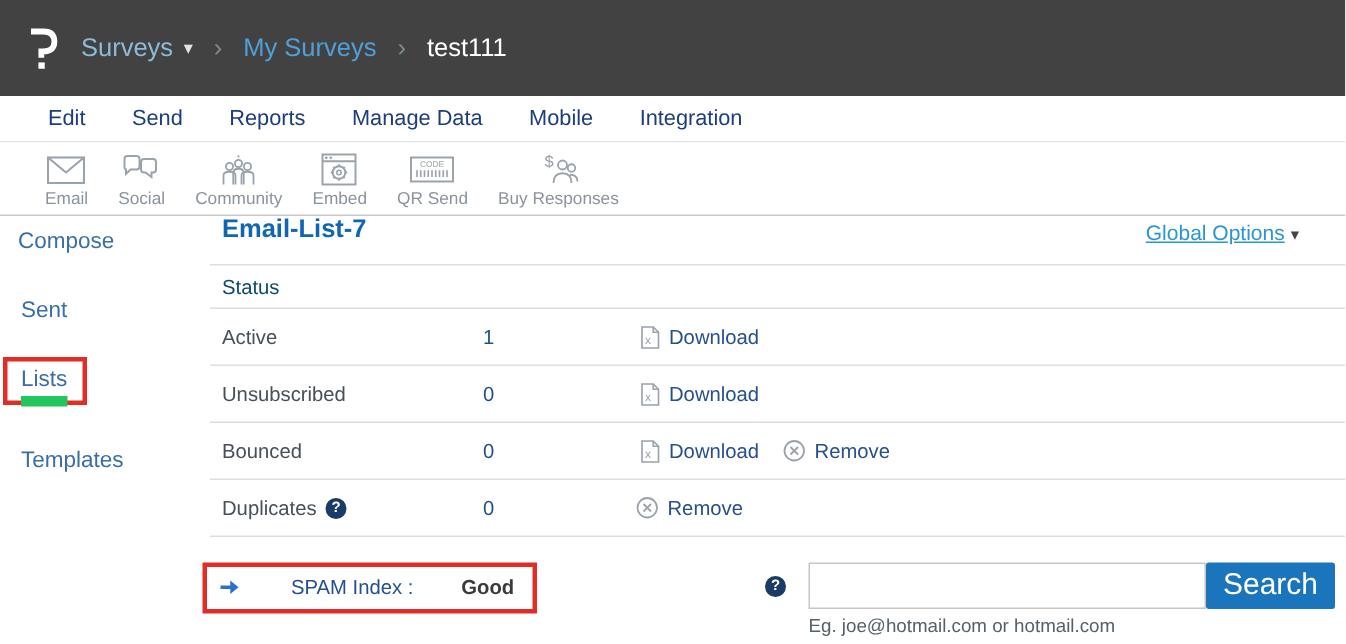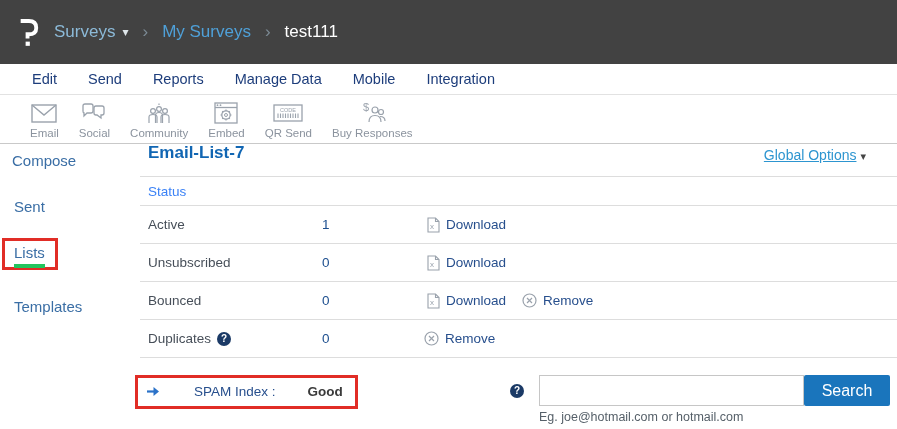--- a/index.html
+++ b/index.html
@@ -28,53 +28,53 @@
   .tool .ticon { height:24px; display:flex; align-items:center; justify-content:center; }
   .tool .tlabel { font-size:11.5px; color:#8b939e; margin-top:2px; white-space:nowrap; }
 
   
   .sidebar { position:absolute; top:127px; left:0; width:140px; }
   .sidebar ul { list-style:none; }
   .sidebar li { margin:0 0 28px 14px; }
   .sidebar li:first-child { margin-top:25px;margin-left:12px; }
   .sidebar a { color:#3a6ea5; font-size:15px; text-decoration:none; }
   .lists-box { display:inline-block; border:3px solid #e12d26; padding:3px 10px 5px 9px; margin-left:-12px; margin-top:-6px; }
-  .lists-box a { border-bottom:4px solid #22c55e; padding-bottom:3px; }
+  .lists-box a { border-bottom:7px solid #22c55e; padding-bottom:3px; }
 
   
   .main { position:absolute; top:127px; left:140px; right:0; }
   .main-header { display:flex; justify-content:space-between; align-items:flex-end; padding:16px 31px 0 8px; }
   .page-title { color:#1166b3; font-size:17px; font-weight:bold; }
   .global-options { color:#2d95d0; font-size:14px; text-decoration:underline; cursor:pointer; }
   .global-options .go-caret { color:#444; font-size:11px; text-decoration:none; display:inline-block; margin-left:4px; }
   .hdr-divider { border-bottom:1px solid #ddd; margin-top:13px; }
 
   
   .tbl-row { display:flex; align-items:center; height:38px; border-bottom:1px solid #ddd; padding-left:8px; font-size:13.5px; }
   .tbl-head { height:29px; color:#565d66; }
   .col-status { width:174px; color:#474f59; display:flex; align-items:center; }
-  .tbl-head .col-status { color:#3b82f6; }
+  .tbl-head .col-status { color:#0c4a6e; }
   .col-count { width:105px; color:#1d4f8f; }
   .tbl-head .col-count { color:#565d66; }
   .col-actions { display:flex; align-items:center; }
   .action-link { display:flex; align-items:center; color:#274f8d; text-decoration:none; font-size:13.5px; margin-right:16px; cursor:pointer; }
   .action-link .aicon { margin-right:6px; display:flex; align-items:center; }
   .help-badge { width:14px; height:14px; border-radius:50%; background:#1b3a66; color:#fff; font-size:10px; font-weight:bold; display:inline-flex; align-items:center; justify-content:center; margin-left:6px; }
 
   
   .bottom-band { display:flex; justify-content:space-between; align-items:flex-start; margin-top:17px; padding:0 7px 0 8px; }
   .spam-box { border:3px solid #e12d26; padding:6px 12px 7px 8px; margin-left:-13px; display:flex; align-items:center;gap:28px; }
   .spam-arrow { margin-right:6px; display:flex; align-items:center; }
   .spam-label { color:#274f8d; font-size:13.5px; }
   .spam-value { color:#3a3a3a; font-size:13.5px; font-weight:bold; margin-left:4px; }
   .search-area { display:flex; flex-direction:column; }
   .search-row { display:flex; align-items:center; }
   .search-help { width:14px; height:14px; border-radius:50%; background:#1b3a66; color:#fff; font-size:10px; font-weight:bold; display:inline-flex; align-items:center; justify-content:center; margin-right:15px; }
   .search-input { width:265px; height:31px; border:1px solid #c6c6c6; padding:0 8px; font-size:13px; font-family:"Liberation Sans", sans-serif; outline:none; }
-  .search-btn { width:86px; height:31px; background:#1a75bc; color:#fff; border:none; font-size:16px; font-family:"Liberation Sans", sans-serif; cursor:pointer; border-radius:2px; }
+  .search-btn { width:86px; height:31px; background:#1a75bc; color:#fff; border:none; font-size:20px; font-family:"Liberation Sans", sans-serif; cursor:pointer; border-radius:2px; }
   .search-hint { font-size:12.5px; color:#566069; margin:4px 0 0 29px; }
 </style>
 </head>
 <body>
 
 <div class="screen">
 
   <div class="topbar">
     <span class="logo">
       <svg width="22" height="30" viewBox="0 0 24 32">

